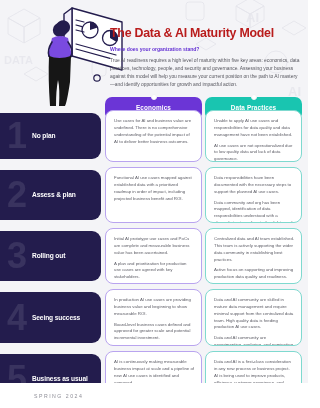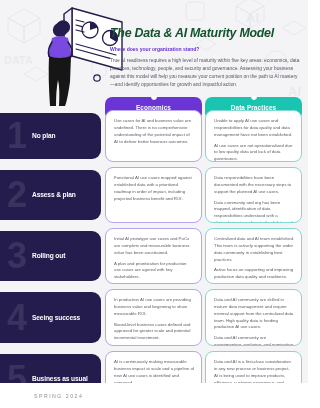--- a/index.html
+++ b/index.html
@@ -34,24 +34,23 @@
     position: absolute; left: 28px; top: 2px;
     width: 102px; height: 104px;
   }
   .head-text {
     position: absolute; left: 110px; top: 27px;
     width: 192px;
   }
   .title {
     font-size: 12.4px;
     font-weight: bold;
-    color: #14532d;
+    color: #b91c1c;
     letter-spacing: -0.25px;
     line-height: 1.12;
-    font-style: italic;
   }
   .subtitle {
     margin-top: 5px;
     font-size: 5.1px;
     font-weight: bold;
     color: #6634d4;
     letter-spacing: -0.05px;
   }
   .intro {
     margin-top: 5px;

